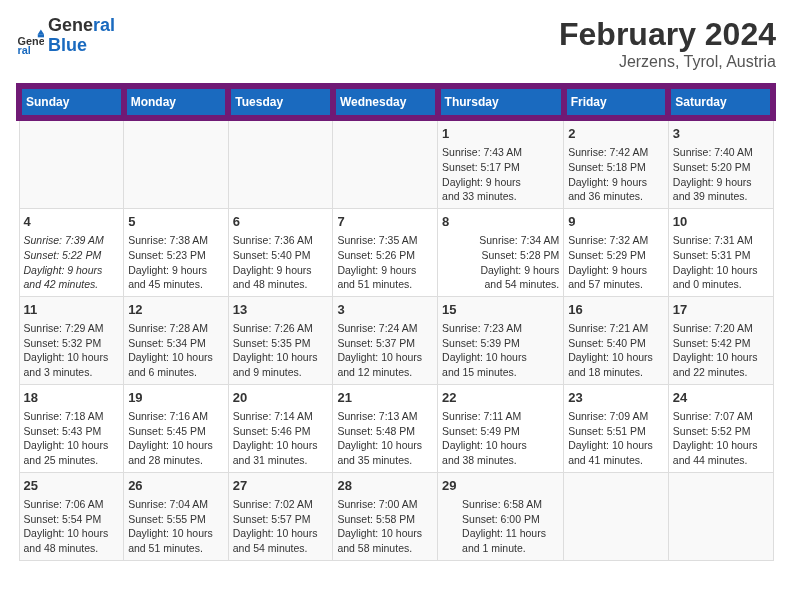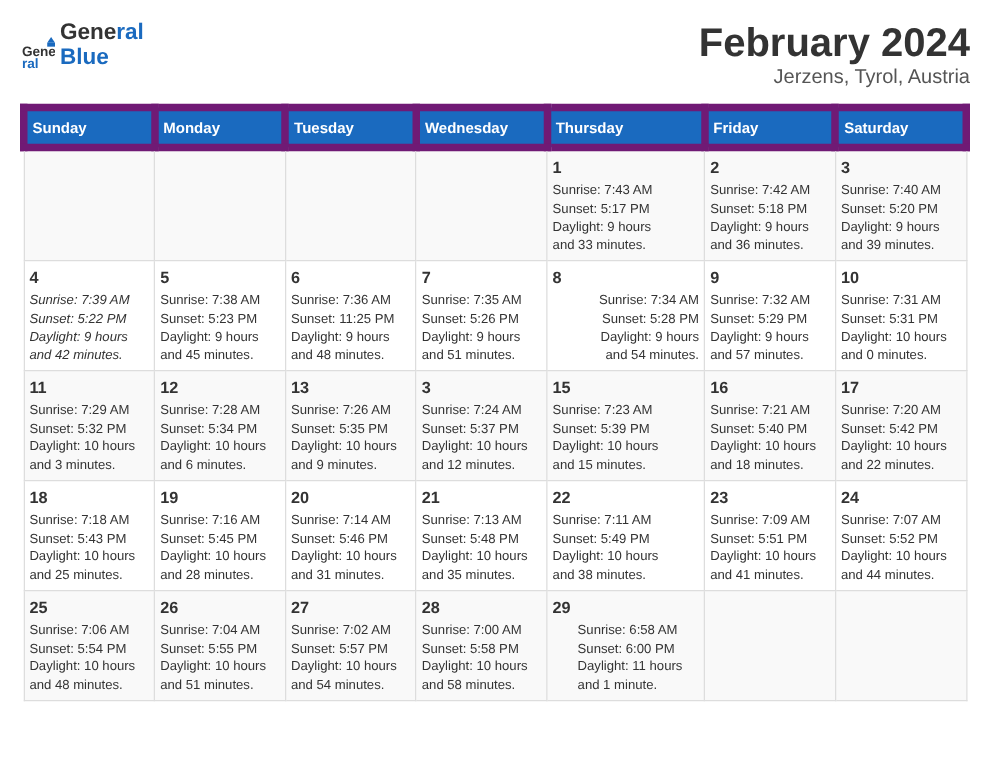--- a/index.html
+++ b/index.html
@@ -158,21 +158,21 @@
         <td>
           <span class="day-num">5</span>
           <div class="day-info" style="white-space: pre-line;">Sunrise: 7:38 AM
 Sunset: 5:23 PM
 Daylight: 9 hours
 and 45 minutes.</div>
         </td>
         <td>
           <span class="day-num">6</span>
           <div class="day-info" style="white-space: pre-line;">Sunrise: 7:36 AM
-Sunset: 11:25 PM
+Sunset: 5:40 PM
 Daylight: 9 hours
 and 48 minutes.</div>
         </td>
         <td>
           <span class="day-num">7</span>
           <div class="day-info" style="white-space: pre-line;">Sunrise: 7:35 AM
 Sunset: 5:26 PM
 Daylight: 9 hours
 and 51 minutes.</div>
         </td>

